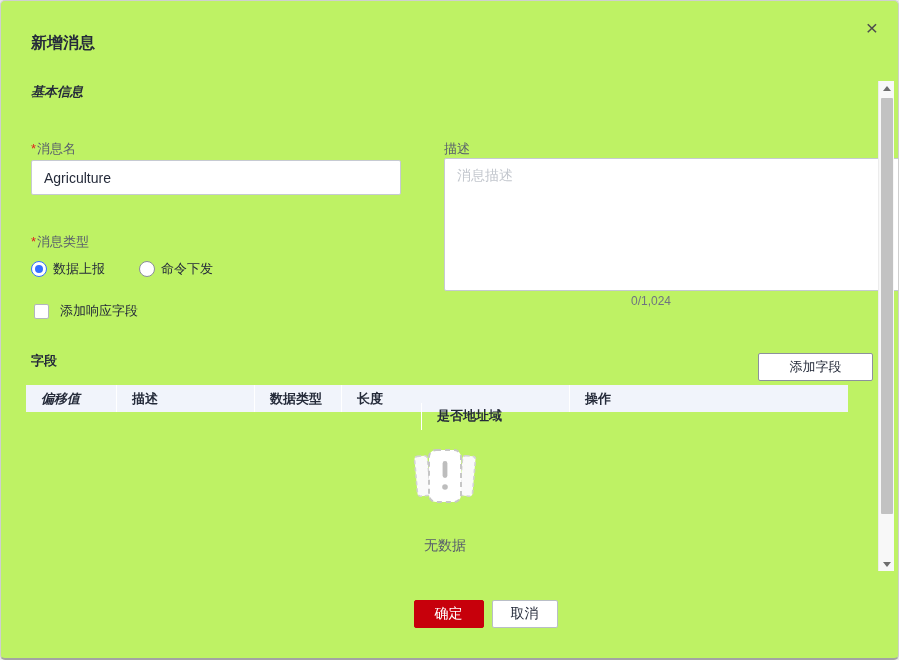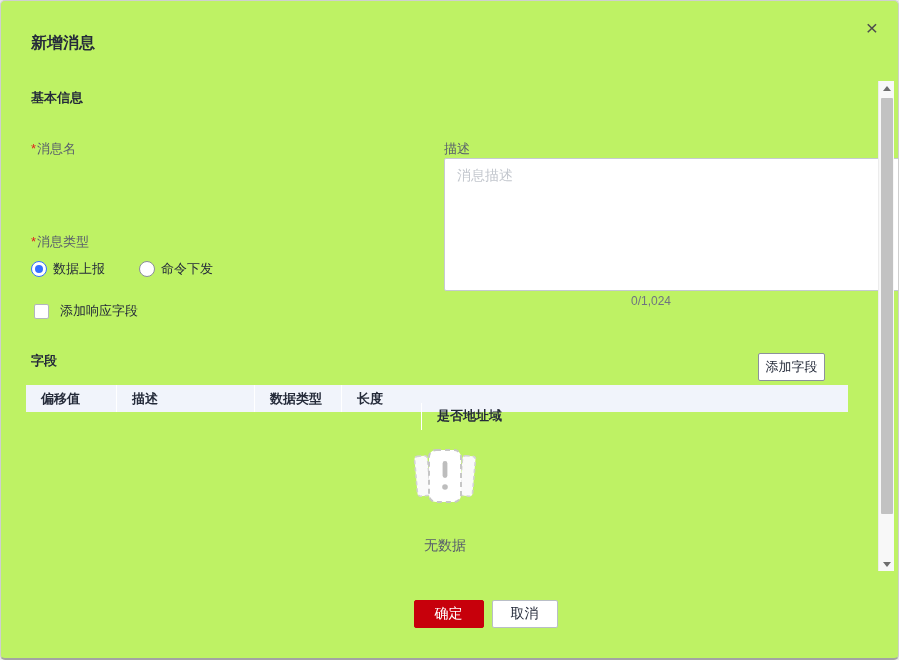--- a/index.html
+++ b/index.html
@@ -84,34 +84,34 @@
   .checkbox-row { left: 33px; top: 301px; display: flex; align-items: center; cursor: pointer; }
   .checkbox-box {
     width: 15px; height: 15px; border: 1px solid #b2b6bd; border-radius: 2px;
     background: #fff; flex: 0 0 auto;
   }
   .checkbox-label { margin-left: 11px; font-size: 13px; color: #252b3a; }
 
   
   .add-field-btn {
     left: 757px; top: 352px;
-    width: 67px; height: 28px;
+    width: 115px; height: 28px;
     background: #fff; border: 1px solid #8d919c; border-radius: 2px;
     font-size: 13px; color: #252b3a;
     display: flex; align-items: center; justify-content: center;
     cursor: pointer;
   }
   .table-header {
     left: 25px; top: 384px; width: 822px; height: 27px;
     background: #f1f4fb;
     display: flex; align-items: center;
     font-size: 13px; font-weight: 600; color: #252b3a;
   }
   .th-cell { padding-left: 15px; border-left: 1px solid #fff; height: 100%; display: flex; align-items: center; }
-  .th-cell:first-child { border-left: none; }
+  .th-cell:first-child { border-left: none; font-style: italic; }
   .th-c0 { width: 90px; }
   .th-c1 { width: 145px; }
   .th-c2 { width: 138px; }
   .th-c3 { width: 87px; }
   .th-c4 { width: 80px; }
   .th-c5 { width: 148px; margin-top: 35px; }
   .th-c6 { flex: 1; }
 
   
   .empty-icon { left: 412px; top: 446px; }
@@ -158,25 +158,26 @@
   }
 </style>
 </head>
 <body>
 
 <div class="dialog">
 
   <div class="abs dlg-title">新增消息</div>
   <div class="abs close-btn">×</div>
 
-  <div class="abs section-title" style="left:30px; top:88px;">基本信息</div>
+  <div class="abs section-title" style="left:30px; top:82px;font-style:italic;">基本信息</div>
 
   <div class="abs field-label" style="left:30px; top:139px;">
     <span class="req-mark">*</span><span>消息名</span>
   </div>
+  <input class="abs text-input" type="text" value="Agriculture" style="">
 
   <div class="abs field-label" style="left:443px; top:139px;">描述</div>
   <div class="abs desc-wrap">
     <textarea class="desc-textarea" placeholder="消息描述" style=""></textarea>
     <svg class="resize-grip" viewBox="0 0 10 10">
       <line x1="2" y1="10" x2="10" y2="2" stroke="#9aa0ab" stroke-width="1"></line>
       <line x1="6" y1="10" x2="10" y2="6" stroke="#9aa0ab" stroke-width="1"></line>
     </svg>
   </div>
   <div class="abs char-counter">0/1,024</div>
@@ -204,20 +205,21 @@
 
   <div class="abs section-title" style="left:30px; top:351px;">字段</div>
   <button class="abs add-field-btn">添加字段</button>
 
   <div class="abs table-header">
     <div class="th-cell th-c0">偏移值</div>
     <div class="th-cell th-c2">描述</div>
     <div class="th-cell th-c3">数据类型</div>
     <div class="th-cell th-c4">长度</div>
     <div class="th-cell th-c5">是否地址域</div>
+    <div class="th-cell th-c6">操作</div>
   </div>
 
   <svg class="abs empty-icon" width="64" height="58" viewBox="0 0 64 58">
     <rect x="3" y="9" width="13" height="40" rx="3" fill="#fafafa" stroke="#d2d2d2" stroke-width="1.6" stroke-dasharray="4 3" transform="rotate(-5 9 29)"></rect>
     <rect x="48" y="9" width="13" height="40" rx="3" fill="#fafafa" stroke="#d2d2d2" stroke-width="1.6" stroke-dasharray="4 3" transform="rotate(5 55 29)"></rect>
     <rect x="16" y="3" width="32" height="52" rx="7" fill="#ffffff" stroke="#c6c6c6" stroke-width="2" stroke-dasharray="5 4"></rect>
     <rect x="29.6" y="14" width="4.8" height="17" rx="2.4" fill="#bdbdbd"></rect>
     <circle cx="32" cy="40" r="2.8" fill="#bdbdbd"></circle>
   </svg>
   <div class="abs empty-text">无数据</div>

